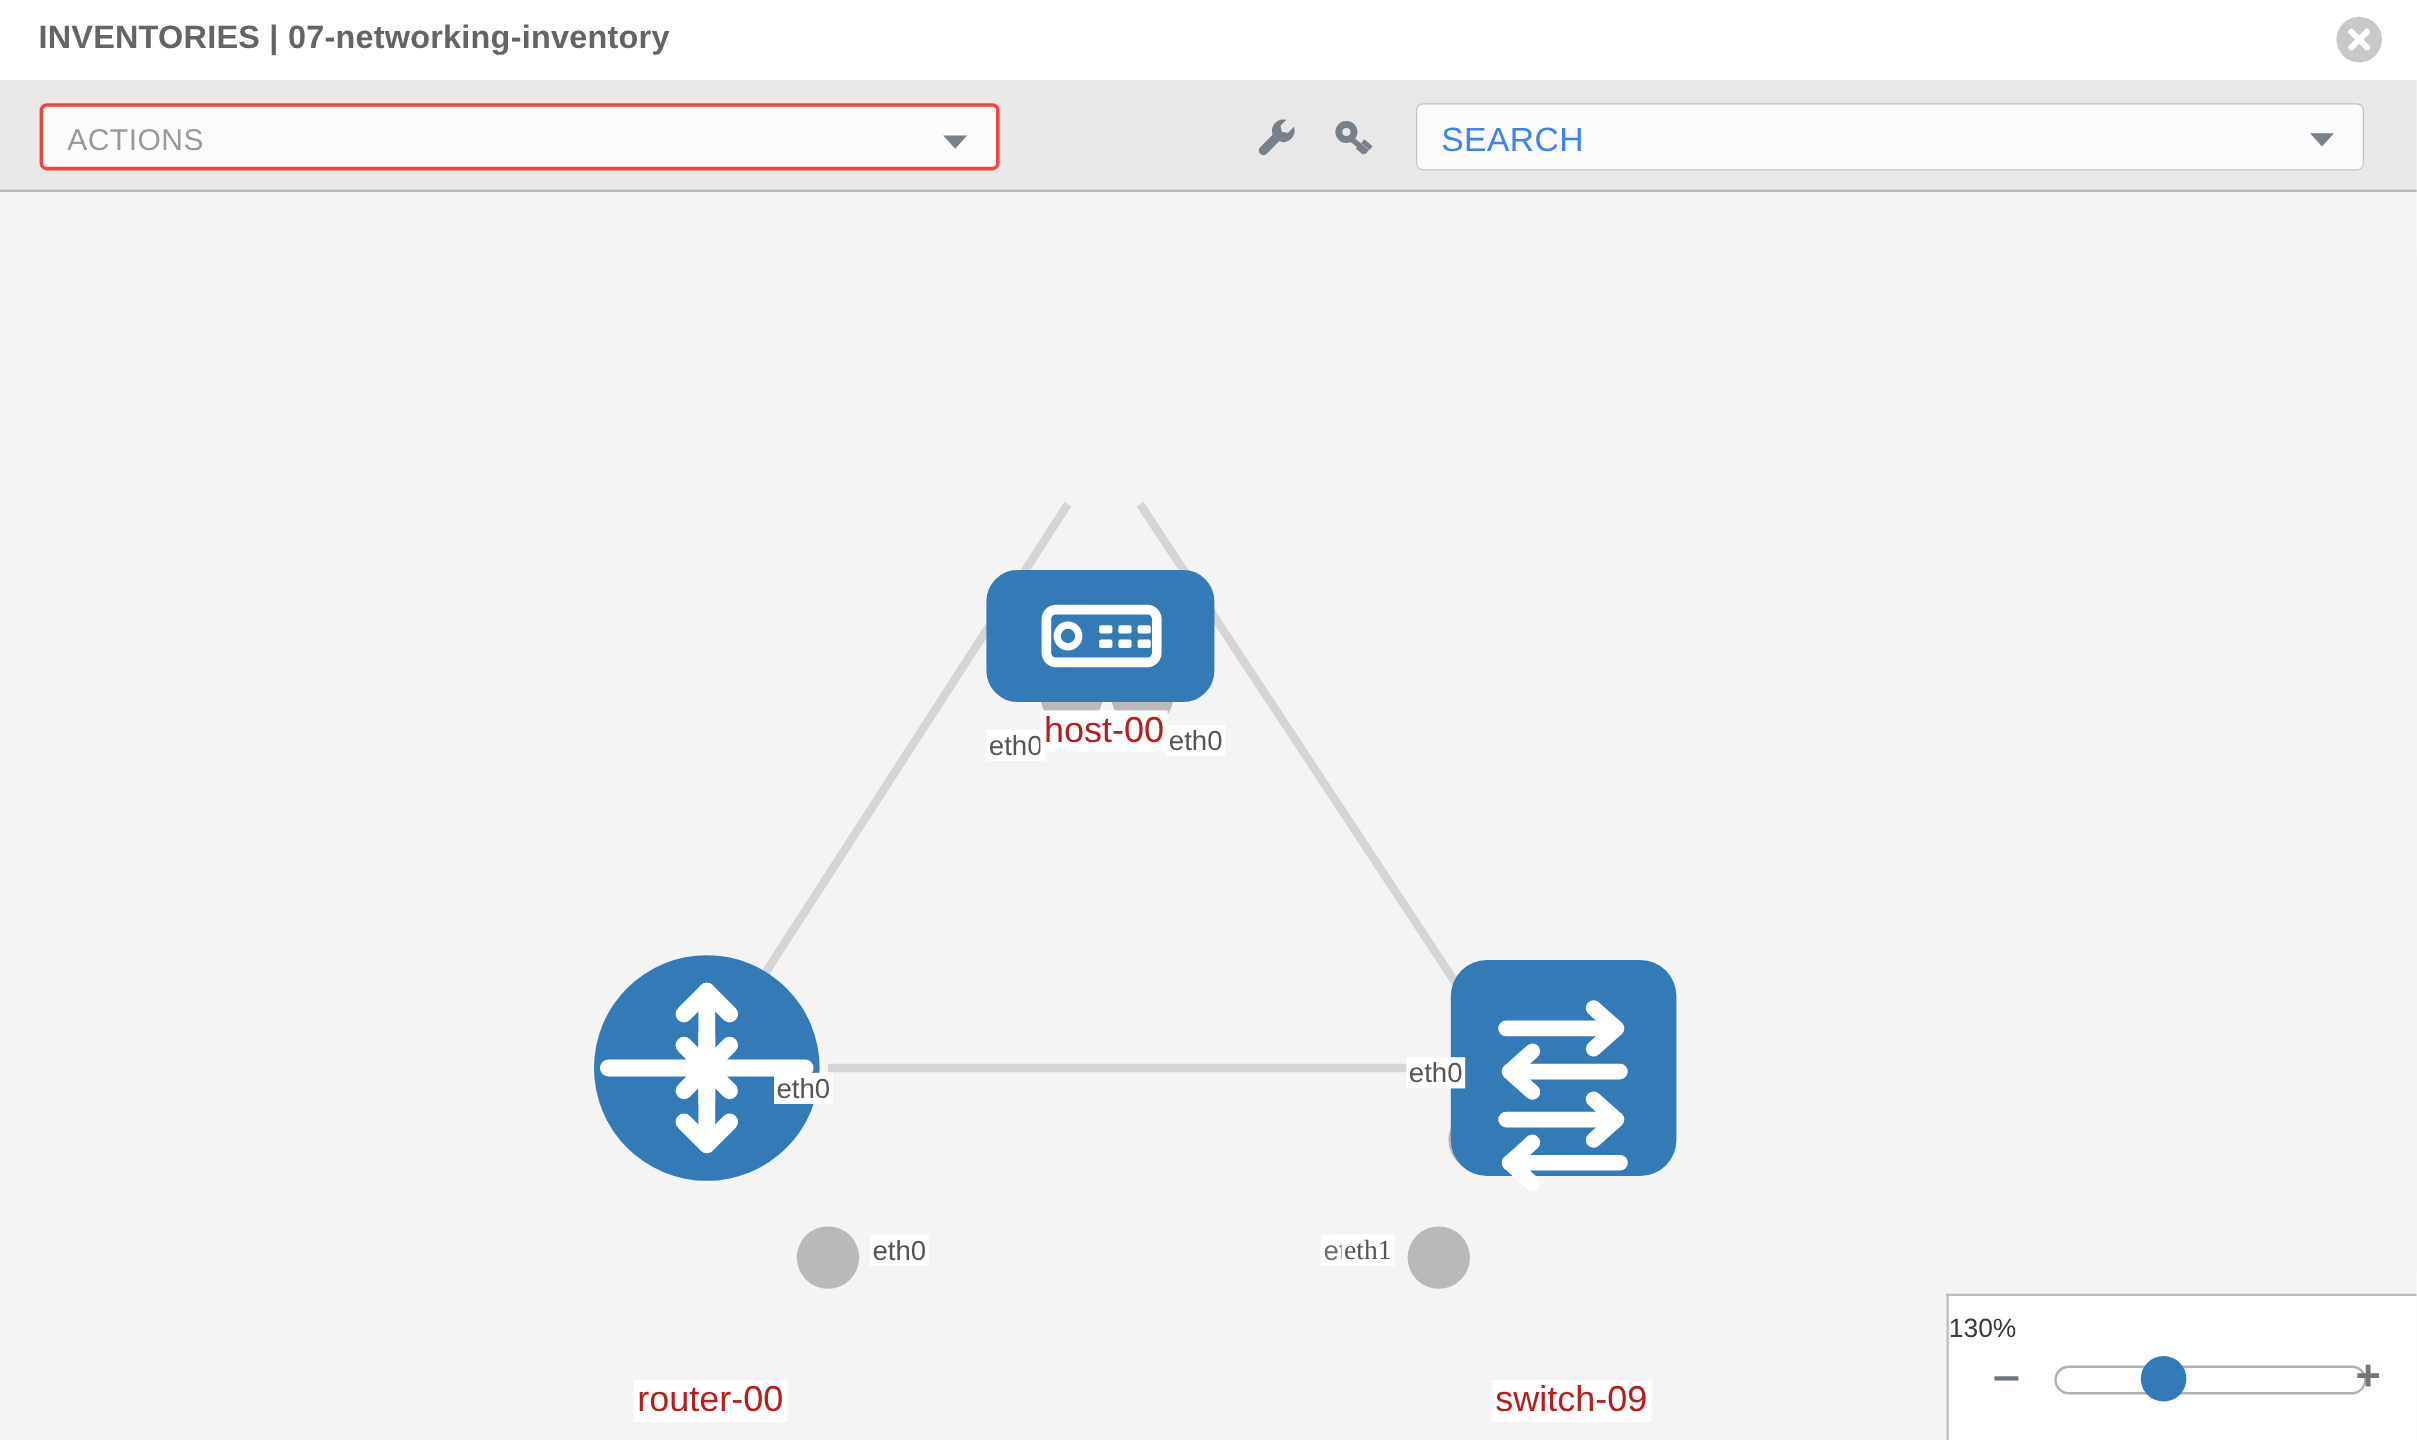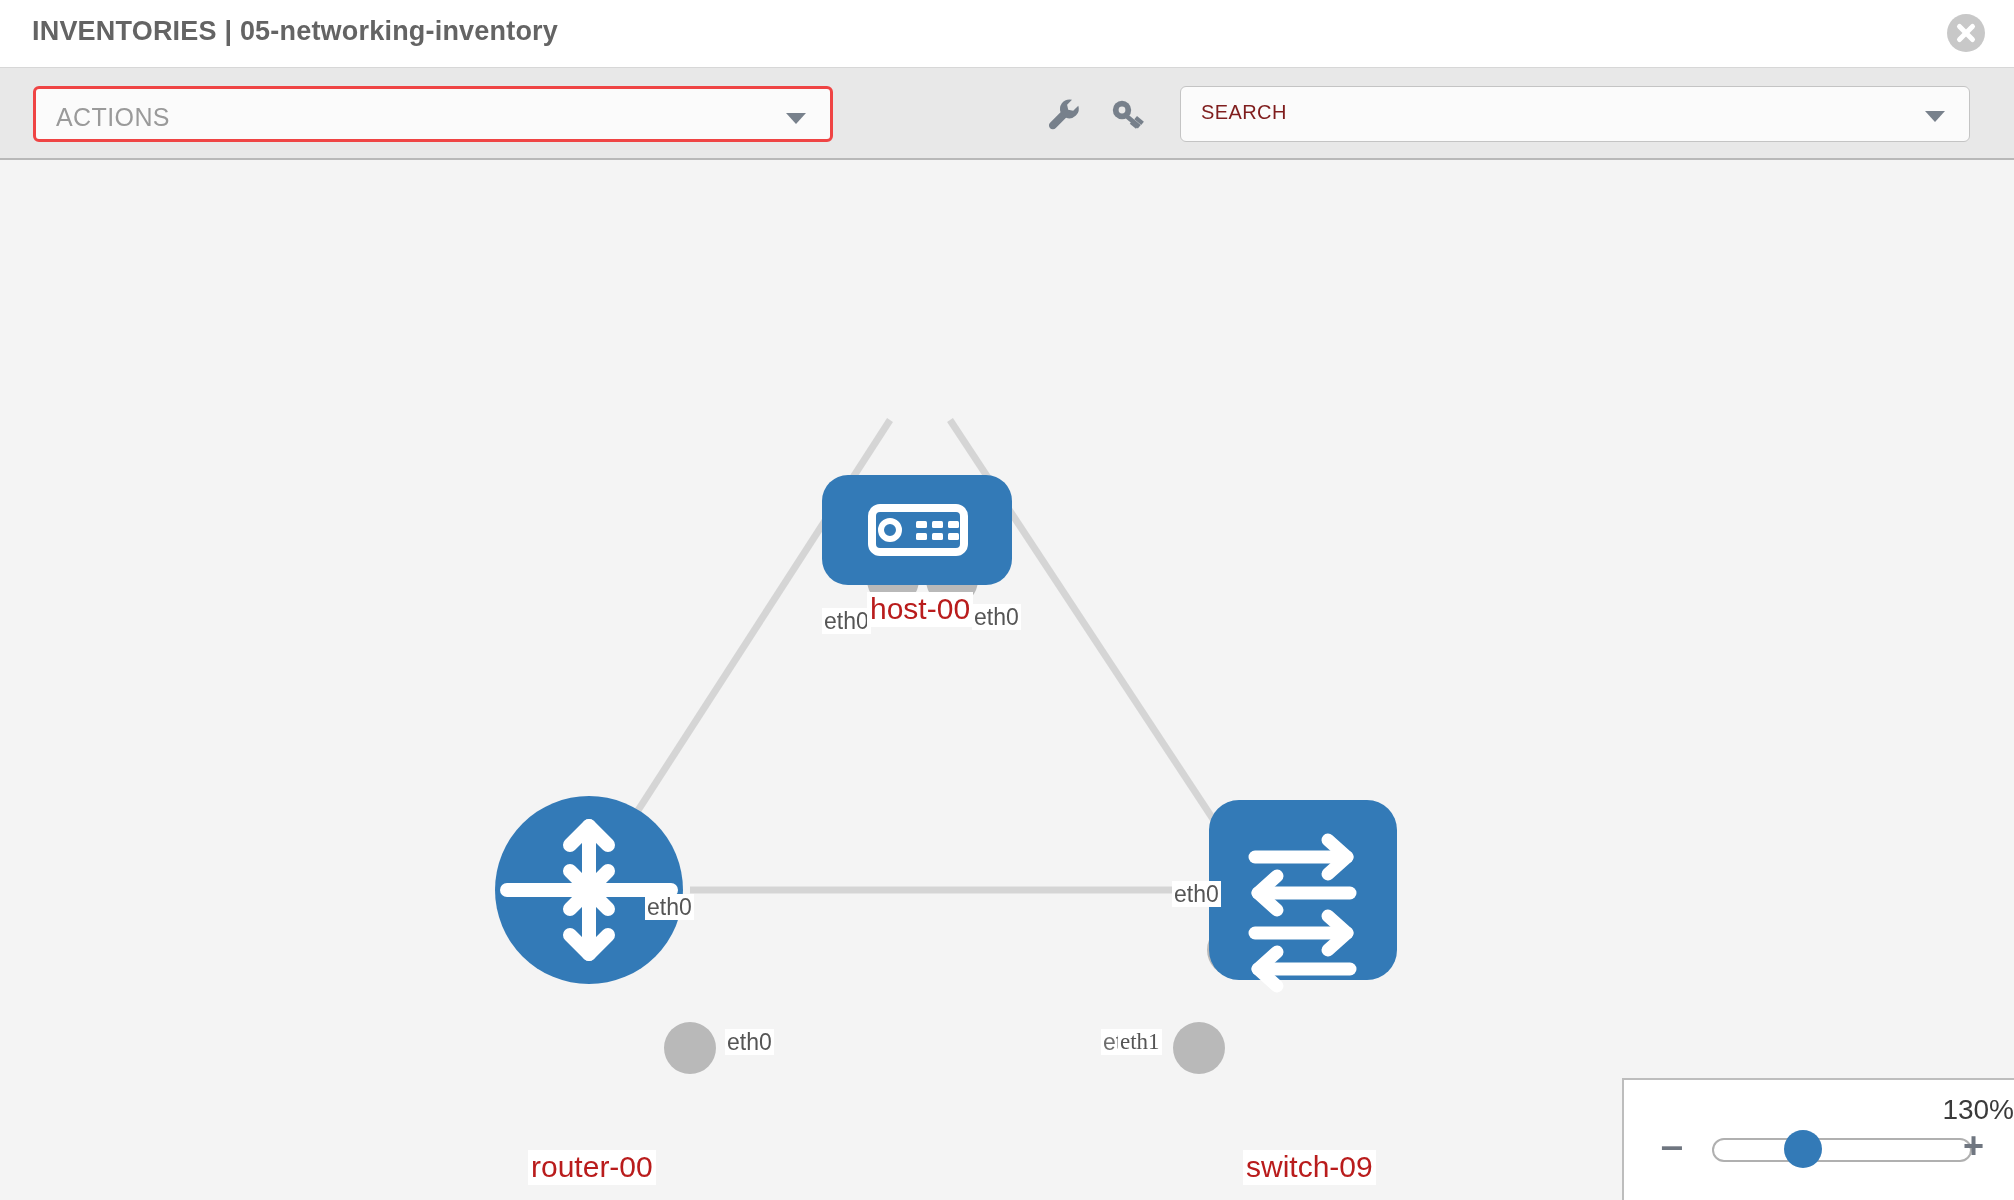--- a/index.html
+++ b/index.html
@@ -109,22 +109,22 @@
     background: #fbfbfb;
     border: 1px solid #c4c4c4;
     border-radius: 6px;
     box-sizing: border-box;
     cursor: text;
   }
   .search-box .label {
     position: absolute;
     left: 20px;
     top: 14px;
-    font-size: 20px;
-    color: #7f1d1d;
+    font-size: 28px;
+    color: #3b82f6;
     letter-spacing: 0.4px;
   }
 
   
   .canvas {
     position: absolute;
     left: 0; top: 160px;
     width: 2014px;
     height: 1144px;
     background: #f4f4f4;
@@ -166,22 +166,22 @@
     height: 122px;
     background: #ffffff;
     border-top: 2px solid #bdbdbd;
     border-left: 2px solid #bdbdbd;
     box-sizing: border-box;
   }
   .zoom-value {
     position: absolute;
     top: 14px;
     left: 0; right: 0;
-    text-align: right;
-    font-size: 28px;
+    text-align: left;
+    font-size: 22px;
     color: #3a3a3a;
   }
   .zoom-minus, .zoom-plus {
     position: absolute;
     top: 48px;
     color: #6f7680;
     font-size: 36px;
     font-weight: bold;
     line-height: 1;
     cursor: pointer;
@@ -211,21 +211,21 @@
     background: #337ab7;
     cursor: grab;
   }
 </style>
 </head>
 <body>
 
 <div id="app">
 
   <div class="titlebar">
-    <div class="title-text">INVENTORIES | 05-networking-inventory</div>
+    <div class="title-text">INVENTORIES | 07-networking-inventory</div>
     <div class="close-btn">
       <svg width="38" height="38" viewBox="0 0 38 38" aria-hidden="true">
         <g stroke="#ffffff" stroke-width="5" stroke-linecap="round">
           <line x1="12.5" y1="12.5" x2="25.5" y2="25.5"></line>
           <line x1="25.5" y1="12.5" x2="12.5" y2="25.5"></line>
         </g>
       </svg>
     </div>
   </div>
 

